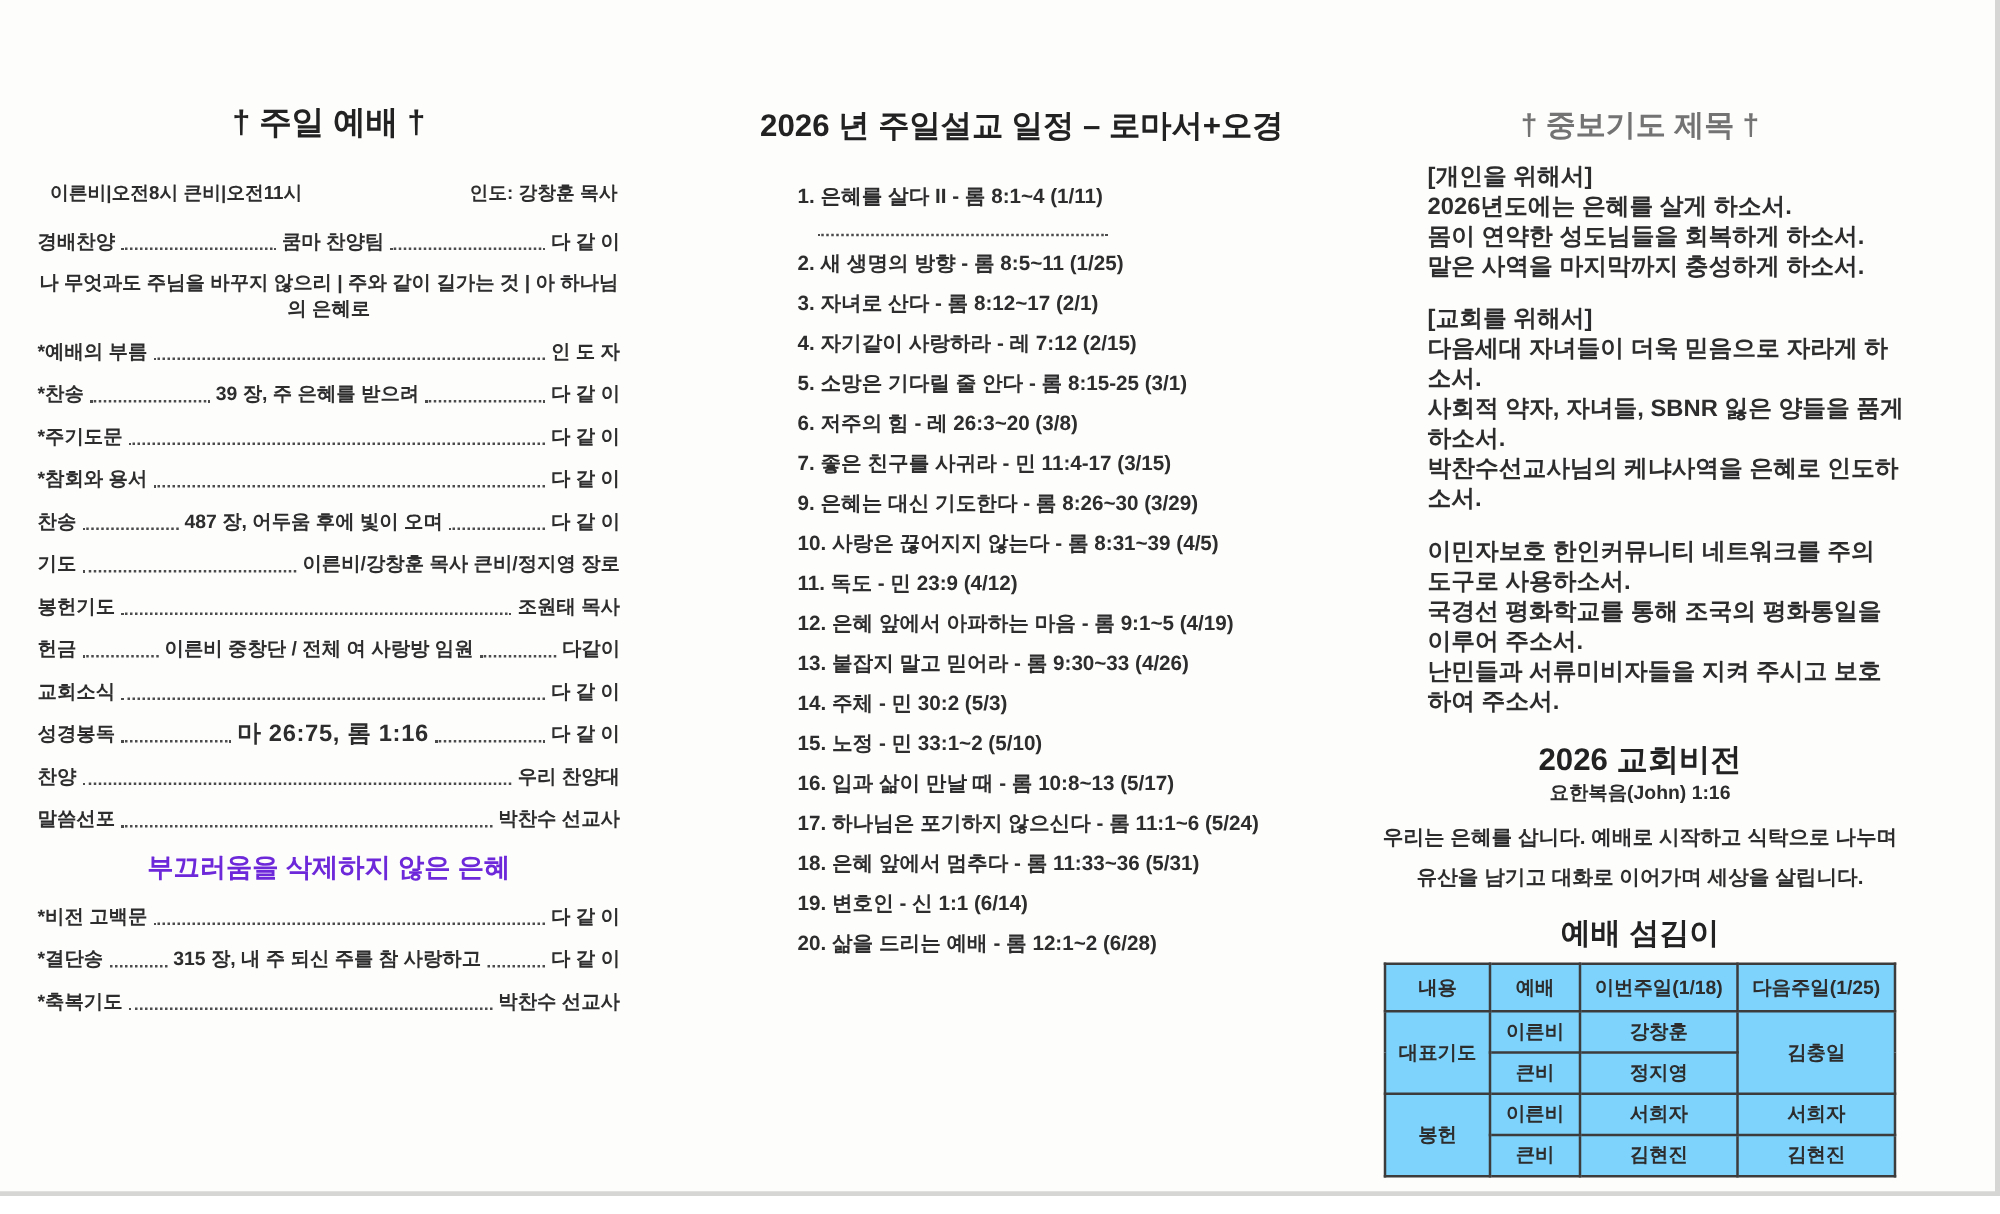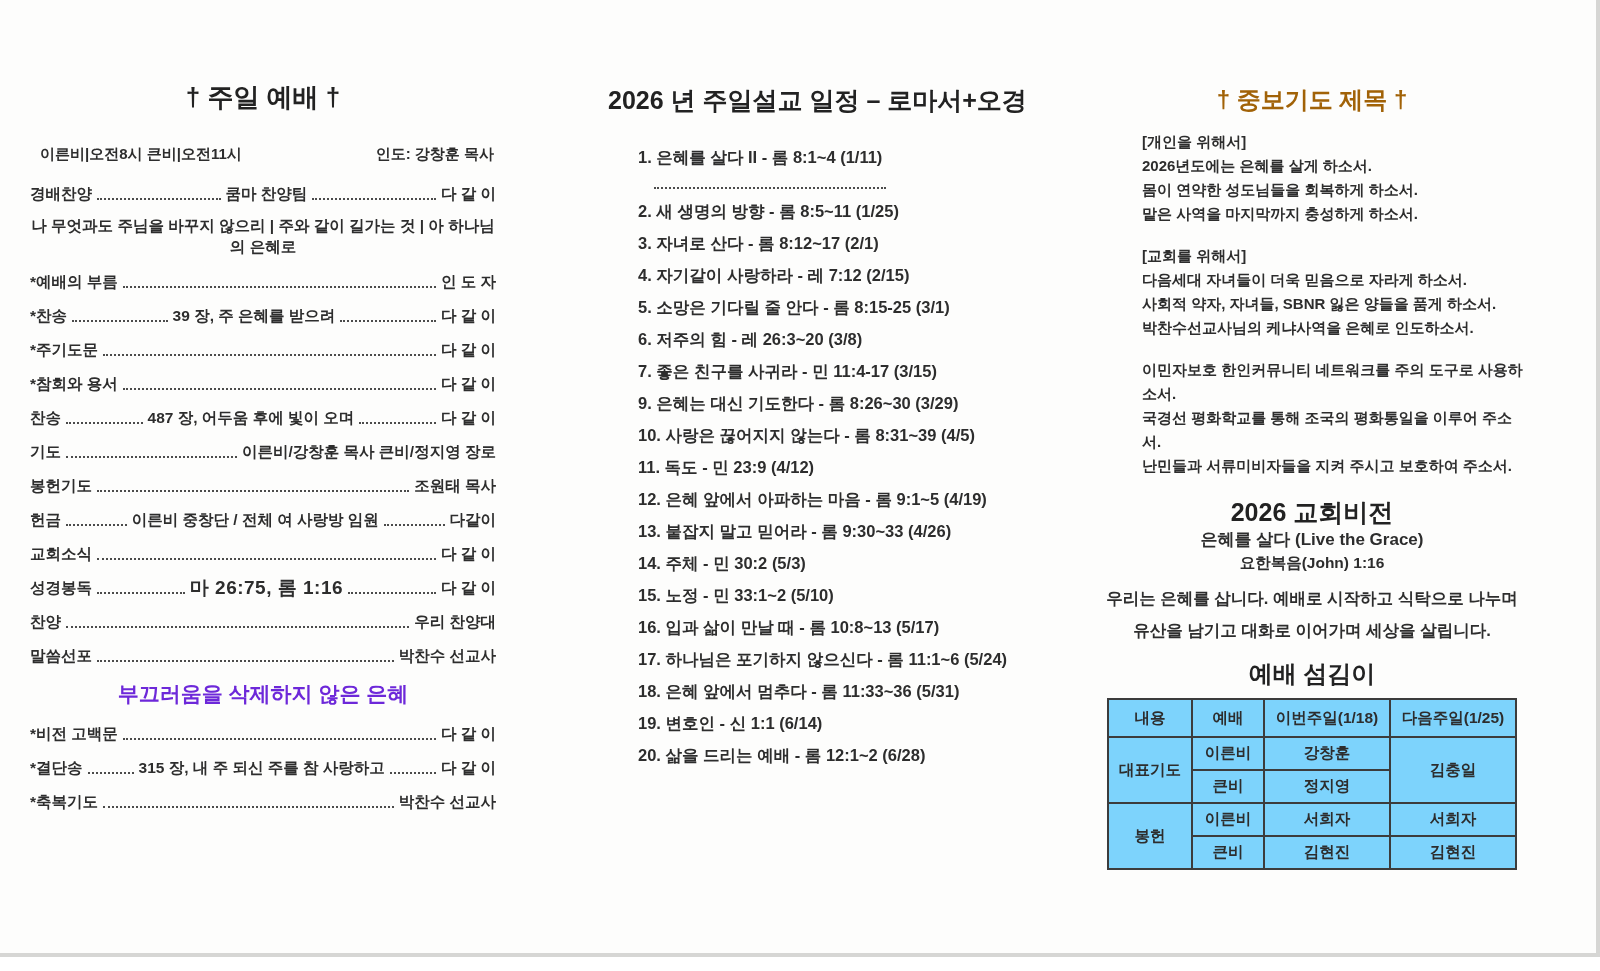--- a/index.html
+++ b/index.html
@@ -19,22 +19,22 @@
   .praise-line{text-align:center;font-size:15.5px;font-weight:700;margin:-2px 0 14px;}
   .row.scripture .mid{font-size:19px;font-weight:800;letter-spacing:0.5px;}
   .closing-title{font-size:21px;font-weight:800;text-align:center;margin:4px 0 16px;color:#6d28d9;}
   
   .col-mid{left:608px;top:84px;width:396px;}
   .s-title{font-size:25px;font-weight:800;text-align:center;margin:0 0 30px;white-space:nowrap;color:#222;}
   .s-item{font-size:16.5px;font-weight:600;line-height:20px;margin:0 0 12px 30px;white-space:nowrap;}
   .s-divider{width:232px;height:8px;border-bottom:2.5px dotted #4b4b4b;margin:0 0 12px 46px;}
   
   .col-right{left:1100px;top:84px;width:424px;}
-  .p-title{font-size:24px;font-weight:800;text-align:center;margin:0 0 14px;color:#a16207;}
-  .p-sec{margin:0 0 18px 42px;font-size:15px;font-weight:600;line-height:24px;}
+  .p-title{font-size:24px;font-weight:800;text-align:center;margin:0 0 14px;color:#737373;}
+  .p-sec{margin:0 0 18px 42px;font-size:19px;font-weight:600;line-height:24px;}
   .p-head{font-weight:700;}
   .v-title{font-size:25px;font-weight:800;text-align:center;margin:10px 0 0;color:#222;line-height:32px;}
   .v-sub1{font-size:17px;font-weight:600;text-align:center;line-height:24px;}
   .v-sub2{font-size:15.5px;font-weight:600;text-align:center;line-height:22px;margin-bottom:8px;}
   .v-body{font-size:16.5px;font-weight:600;text-align:center;line-height:32px;white-space:nowrap;}
   .sv-title{font-size:24px;font-weight:800;text-align:center;margin:12px 0 8px;color:#222;}
   table.servers{border-collapse:collapse;margin:0 auto;}
   table.servers th,table.servers td{
     border:2px solid #3c3c3c;font-size:15.5px;font-weight:700;text-align:center;
     padding:0 8px;color:#2d2d2d;background:#7dd3fc;
@@ -195,21 +195,20 @@
       <div class="p-line">사회적 약자, 자녀들, SBNR 잃은 양들을 품게 하소서.</div>
       <div class="p-line">박찬수선교사님의 케냐사역을 은혜로 인도하소서.</div>
     </div>
     <div class="p-sec">
       <div class="p-line">이민자보호 한인커뮤니티 네트워크를 주의 도구로 사용하소서.</div>
       <div class="p-line">국경선 평화학교를 통해 조국의 평화통일을 이루어 주소서.</div>
       <div class="p-line">난민들과 서류미비자들을 지켜 주시고 보호하여 주소서.</div>
     </div>
 
     <h2 class="v-title">2026 교회비전</h2>
-    <div class="v-sub1">은혜를 살다 (Live the Grace)</div>
     <div class="v-sub2">요한복음(John) 1:16</div>
     <div class="v-body">우리는 은혜를 삽니다. 예배로 시작하고 식탁으로 나누며</div>
     <div class="v-body">유산을 남기고 대화로 이어가며 세상을 살립니다.</div>
 
     <h2 class="sv-title">예배 섬김이</h2>
     <table class="servers">
       <thead>
         <tr>
           <th class="c1">내용</th>
           <th class="c2">예배</th>

